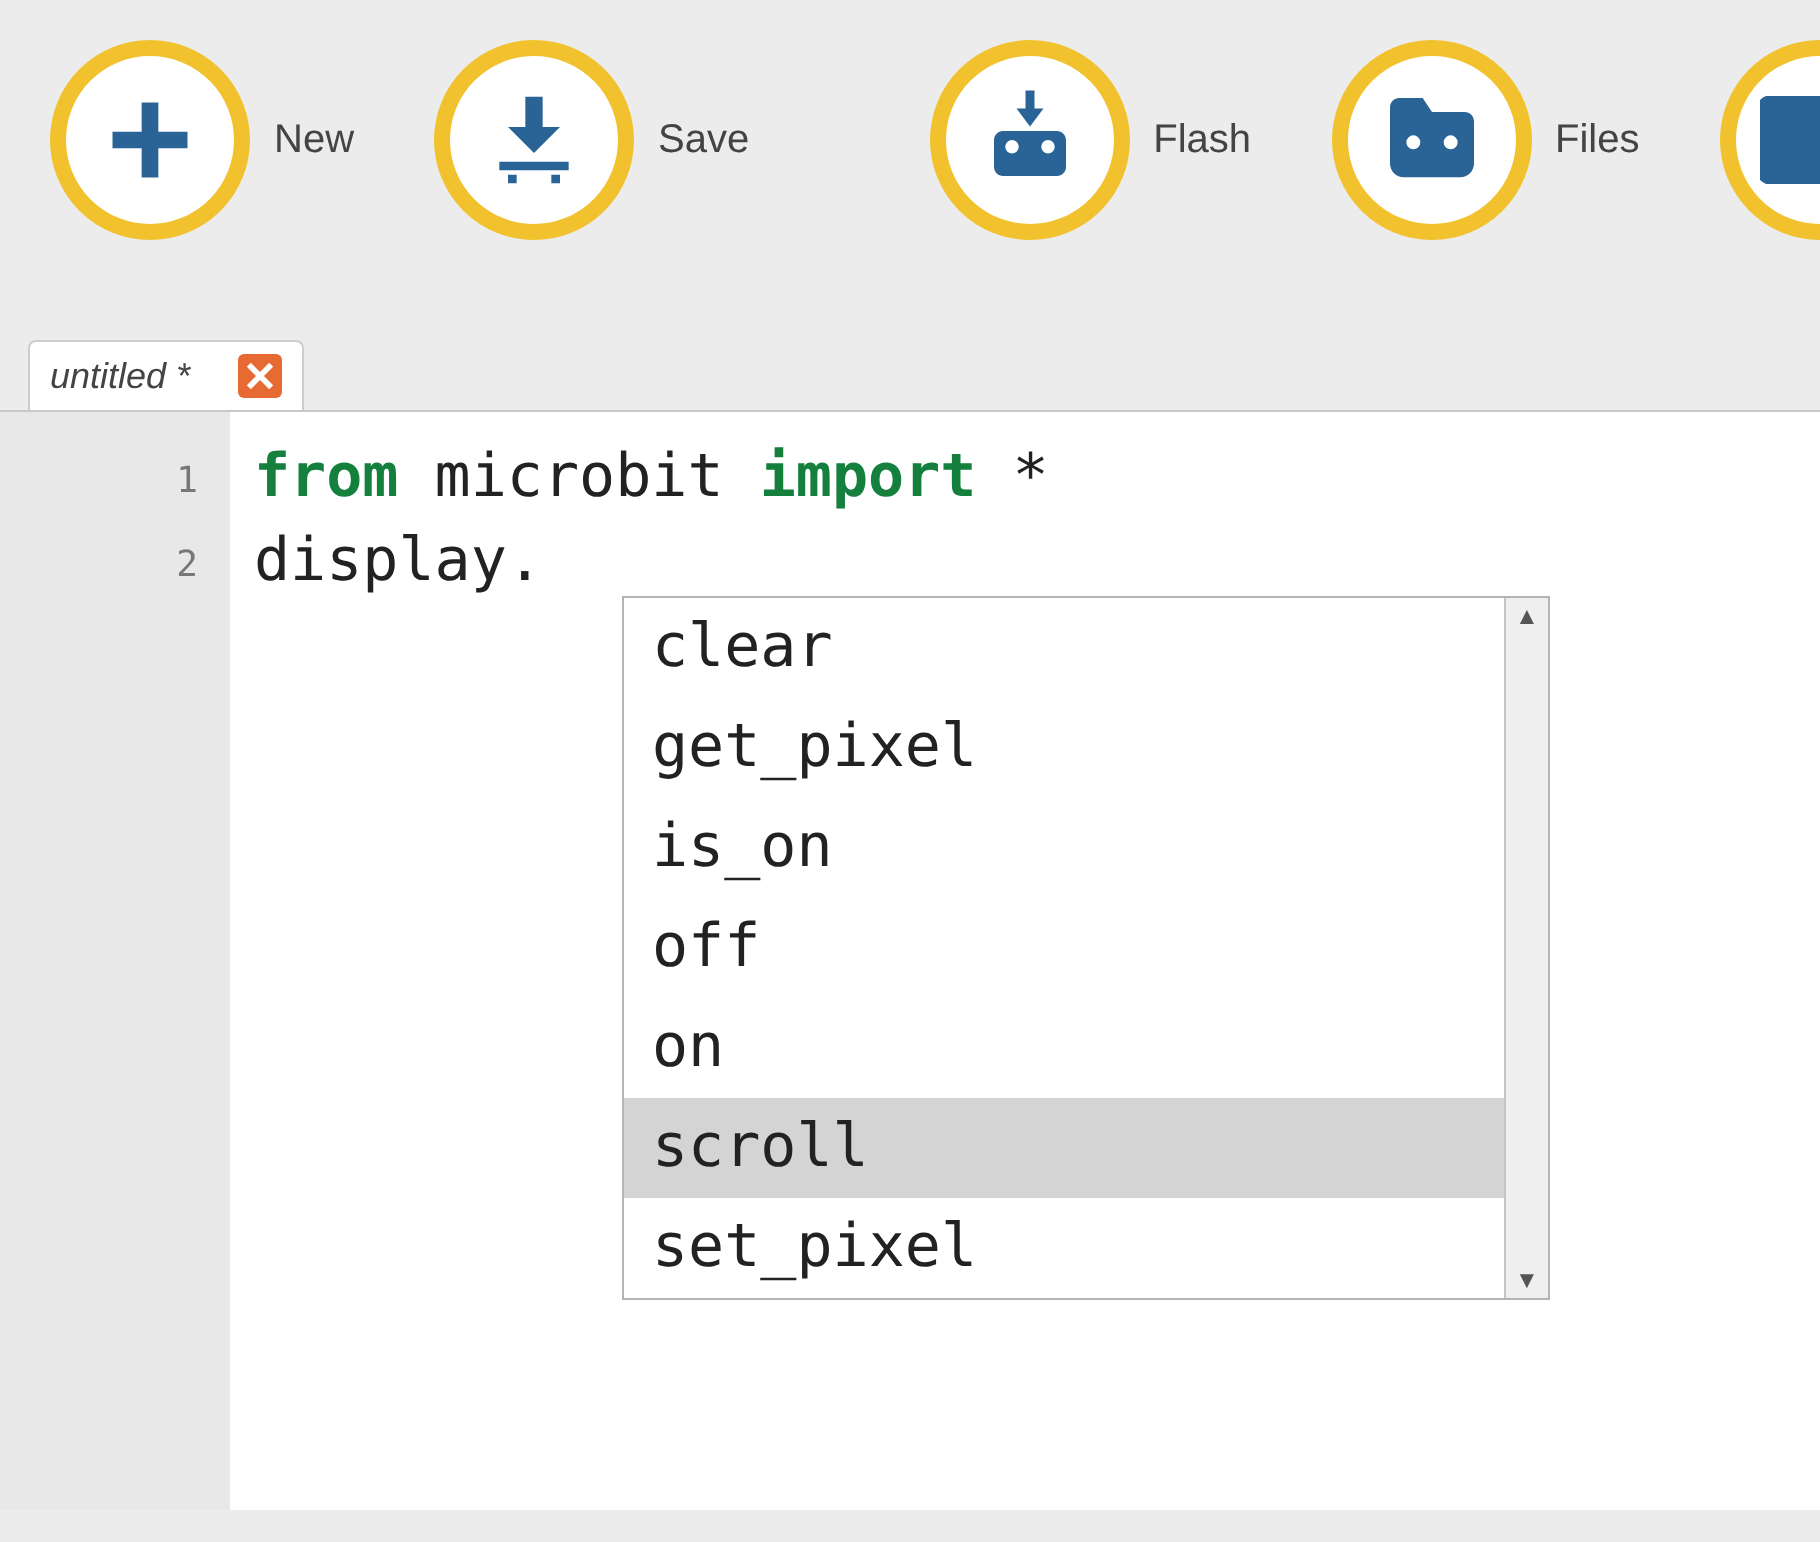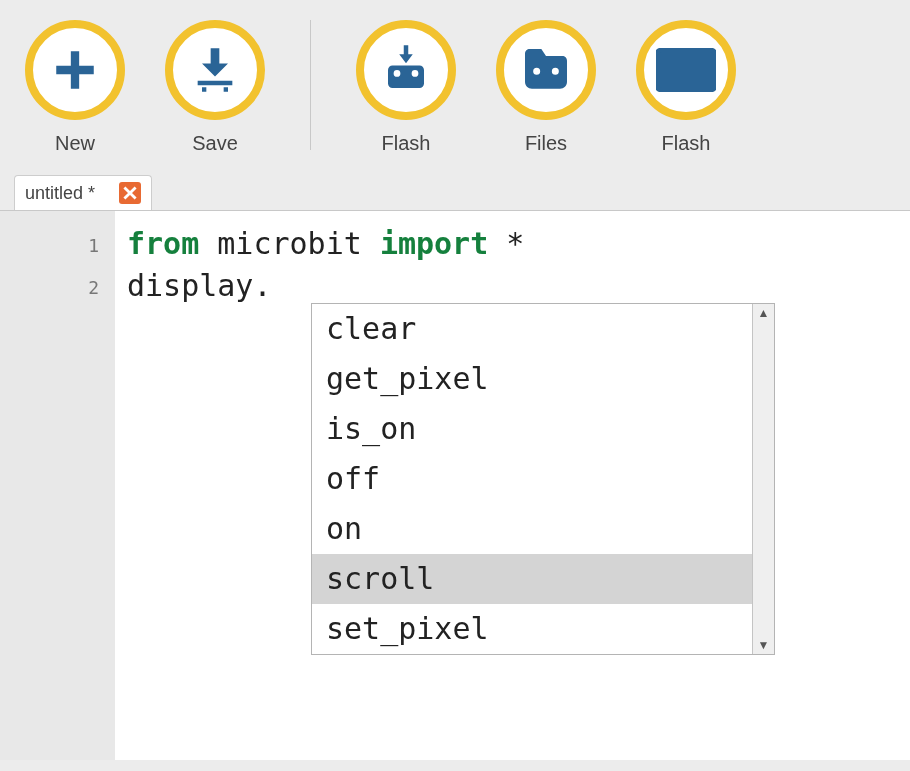--- a/index.html
+++ b/index.html
@@ -18,21 +18,21 @@
     gap: 40px;
   }
   .toolbar .divider {
     width: 1px;
     height: 130px;
     background: #c8c8c8;
     margin: 0 5px;
   }
   .tb-btn {
     display: flex;
-    flex-direction: column;
+    flex-direction: row;
     align-items: center;
     gap: 12px;
     cursor: pointer;
   }
   .tb-circle {
     width: 100px;
     height: 100px;
     border-radius: 50%;
     background: #fff;
     border: 8px solid #f2c22e;
@@ -56,20 +56,21 @@
     background: #fff;
     border: 1px solid #cdcdcd;
     border-bottom: none;
     border-radius: 4px 4px 0 0;
     padding: 6px 10px;
     display: flex;
     align-items: center;
     gap: 24px;
     font-size: 18px;
     color: #444;
+    font-style: italic;
   }
   .tab-close {
     width: 22px;
     height: 22px;
     border-radius: 3px;
     background: #e86a33;
     display: flex;
     align-items: center;
     justify-content: center;
   }

